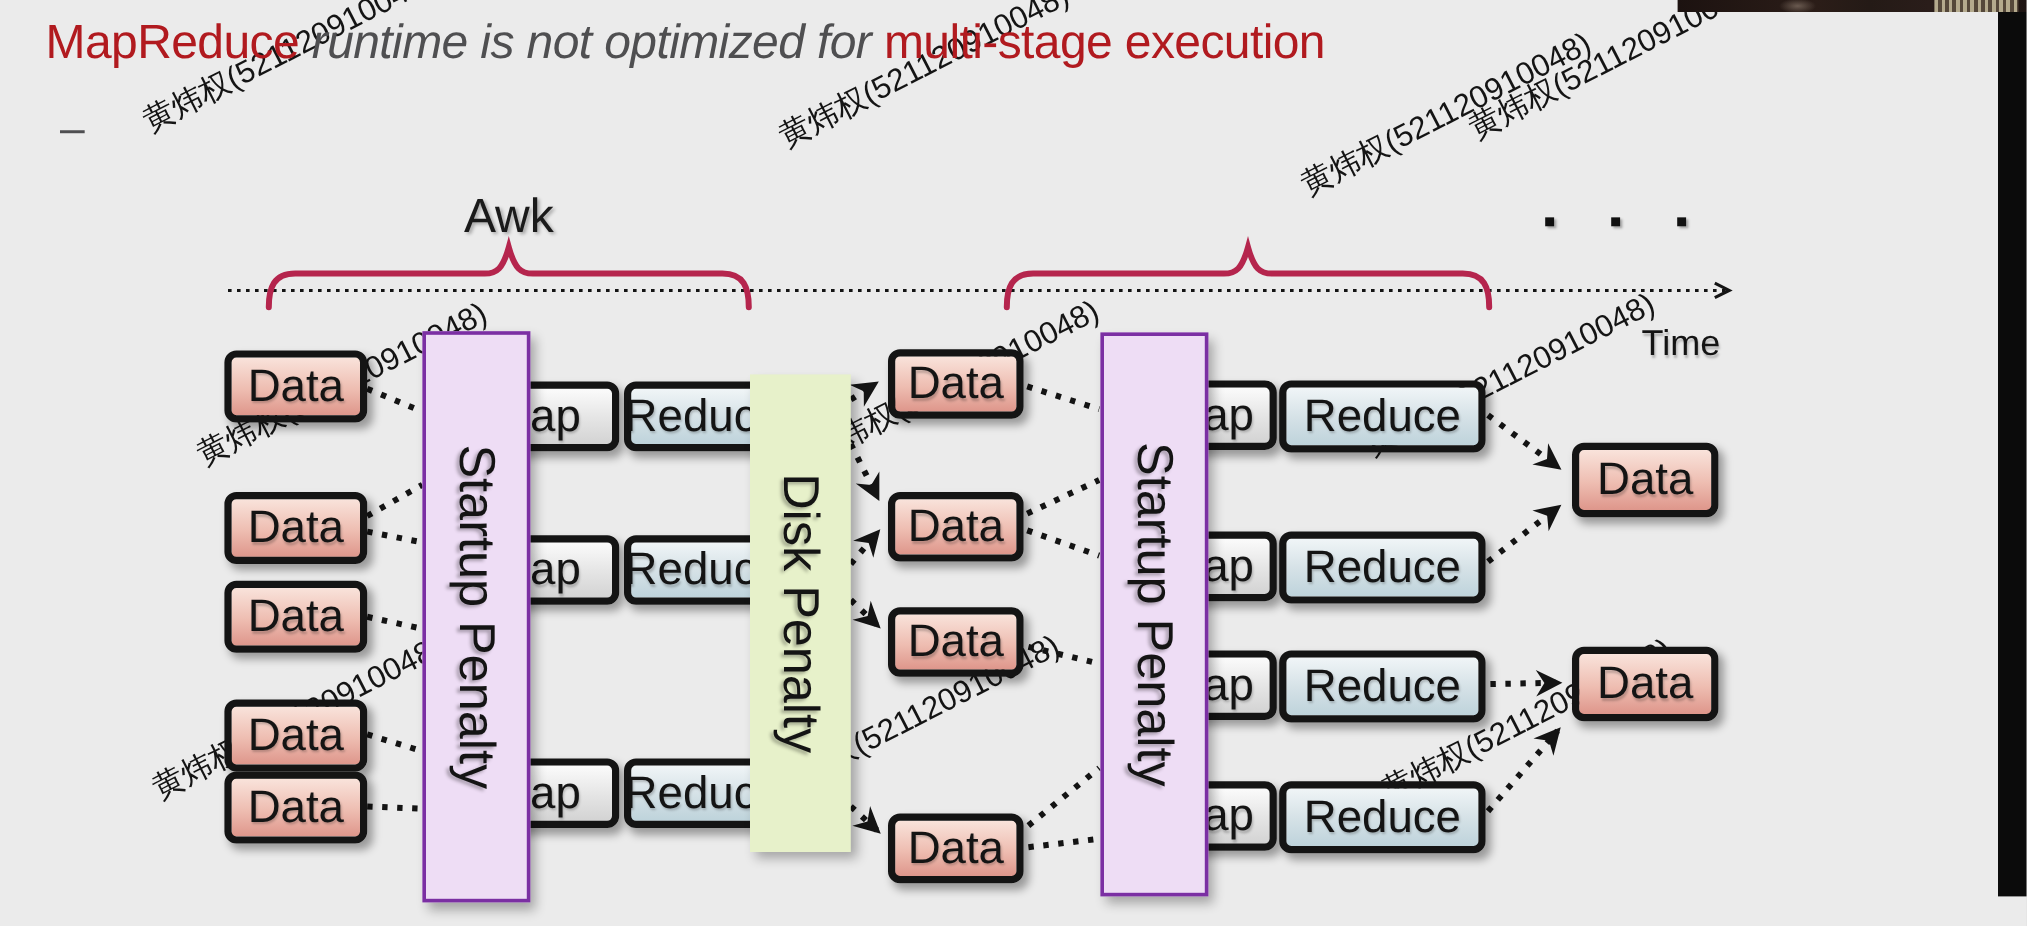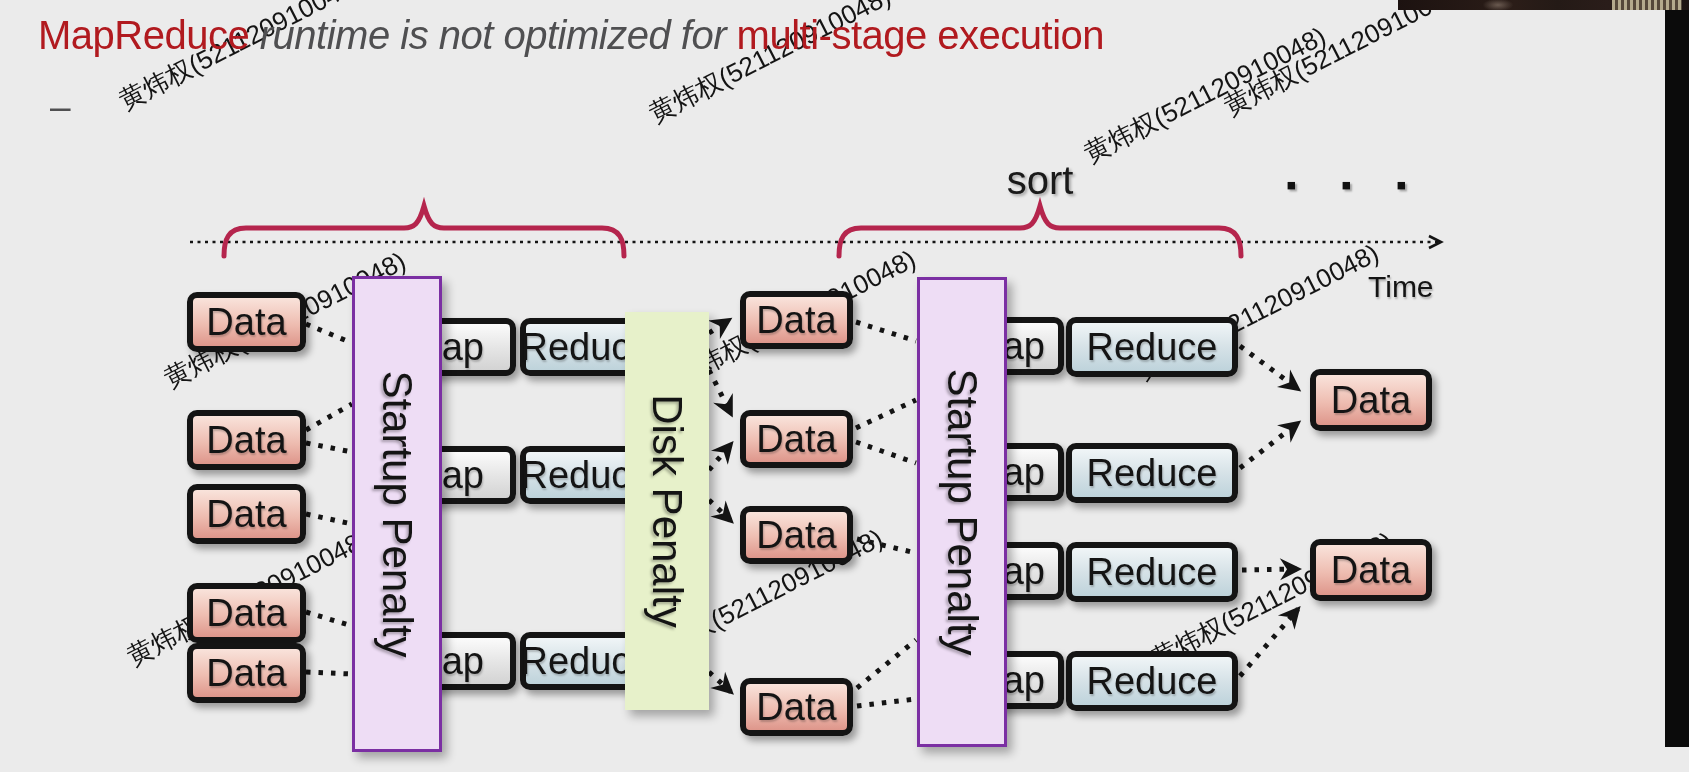--- a/index.html
+++ b/index.html
@@ -62,21 +62,21 @@
   <span class="wm" style="left:1258px;top:312px">黄炜权(521120910048)</span>
   <span class="wm" style="left:248px;top:598px">黄炜权(521120910048)</span>
   <span class="wm" style="left:762px;top:597px">黄炜权(521120910048)</span>
   <span class="wm" style="left:1272px;top:600px">黄炜权(521120910048)</span>
 
   <div class="title">
     <span class="red">MapReduce</span><span class="gray"> runtime is not optimized for </span><span class="red">multi-stage execution</span>
   </div>
   <div class="bullet-dash">–</div>
 
-  <div class="stage-label" style="left:960px;top:158px">sort</div>
+  <div class="stage-label" style="left:344px;top:158px">Awk</div>
   <div class="ellipsis">▪ ▪ ▪</div>
   <div class="time-label">Time</div>
 
   <svg class="links" width="1689" height="772" viewBox="0 0 1689 772">
     <defs>
       <marker id="ah" markerUnits="userSpaceOnUse" markerWidth="26" markerHeight="26" refX="20" refY="13" orient="auto">
         <path d="M2,2 L24,13 L2,24 L9,13 Z" fill="#141414"></path>
       </marker>
       <marker id="tah" markerUnits="userSpaceOnUse" markerWidth="20" markerHeight="20" refX="15" refY="10" orient="auto">
         <path d="M4,4 L16,10 L4,16" fill="none" stroke="#141414" stroke-width="2.6"></path>

